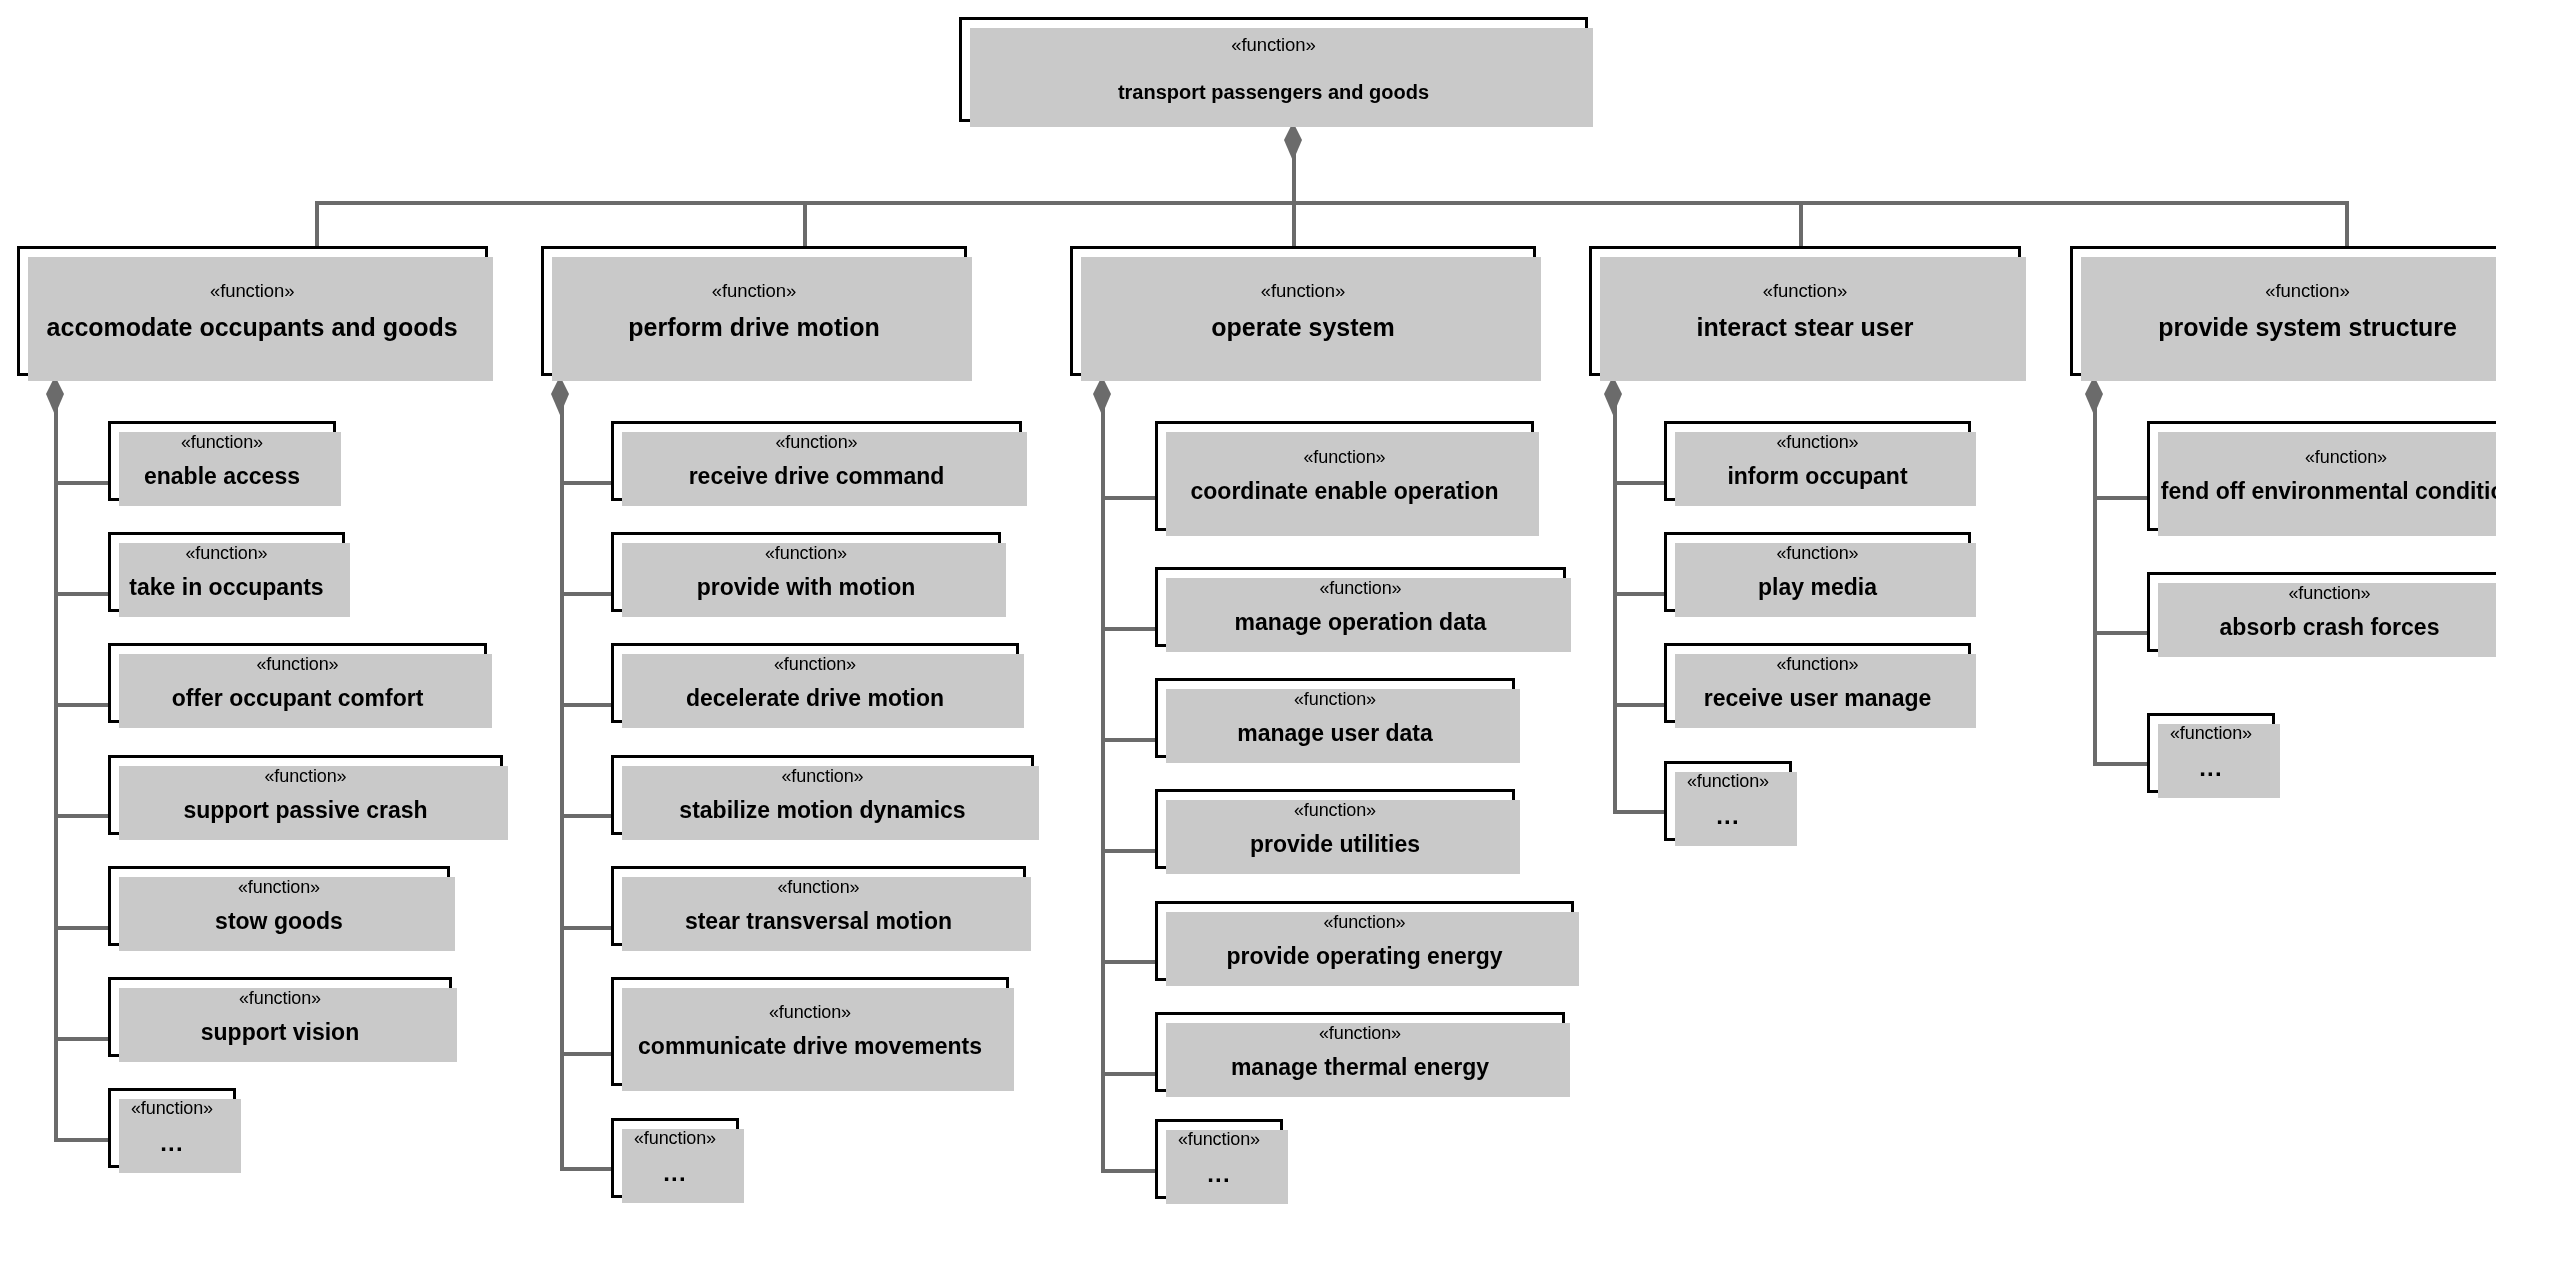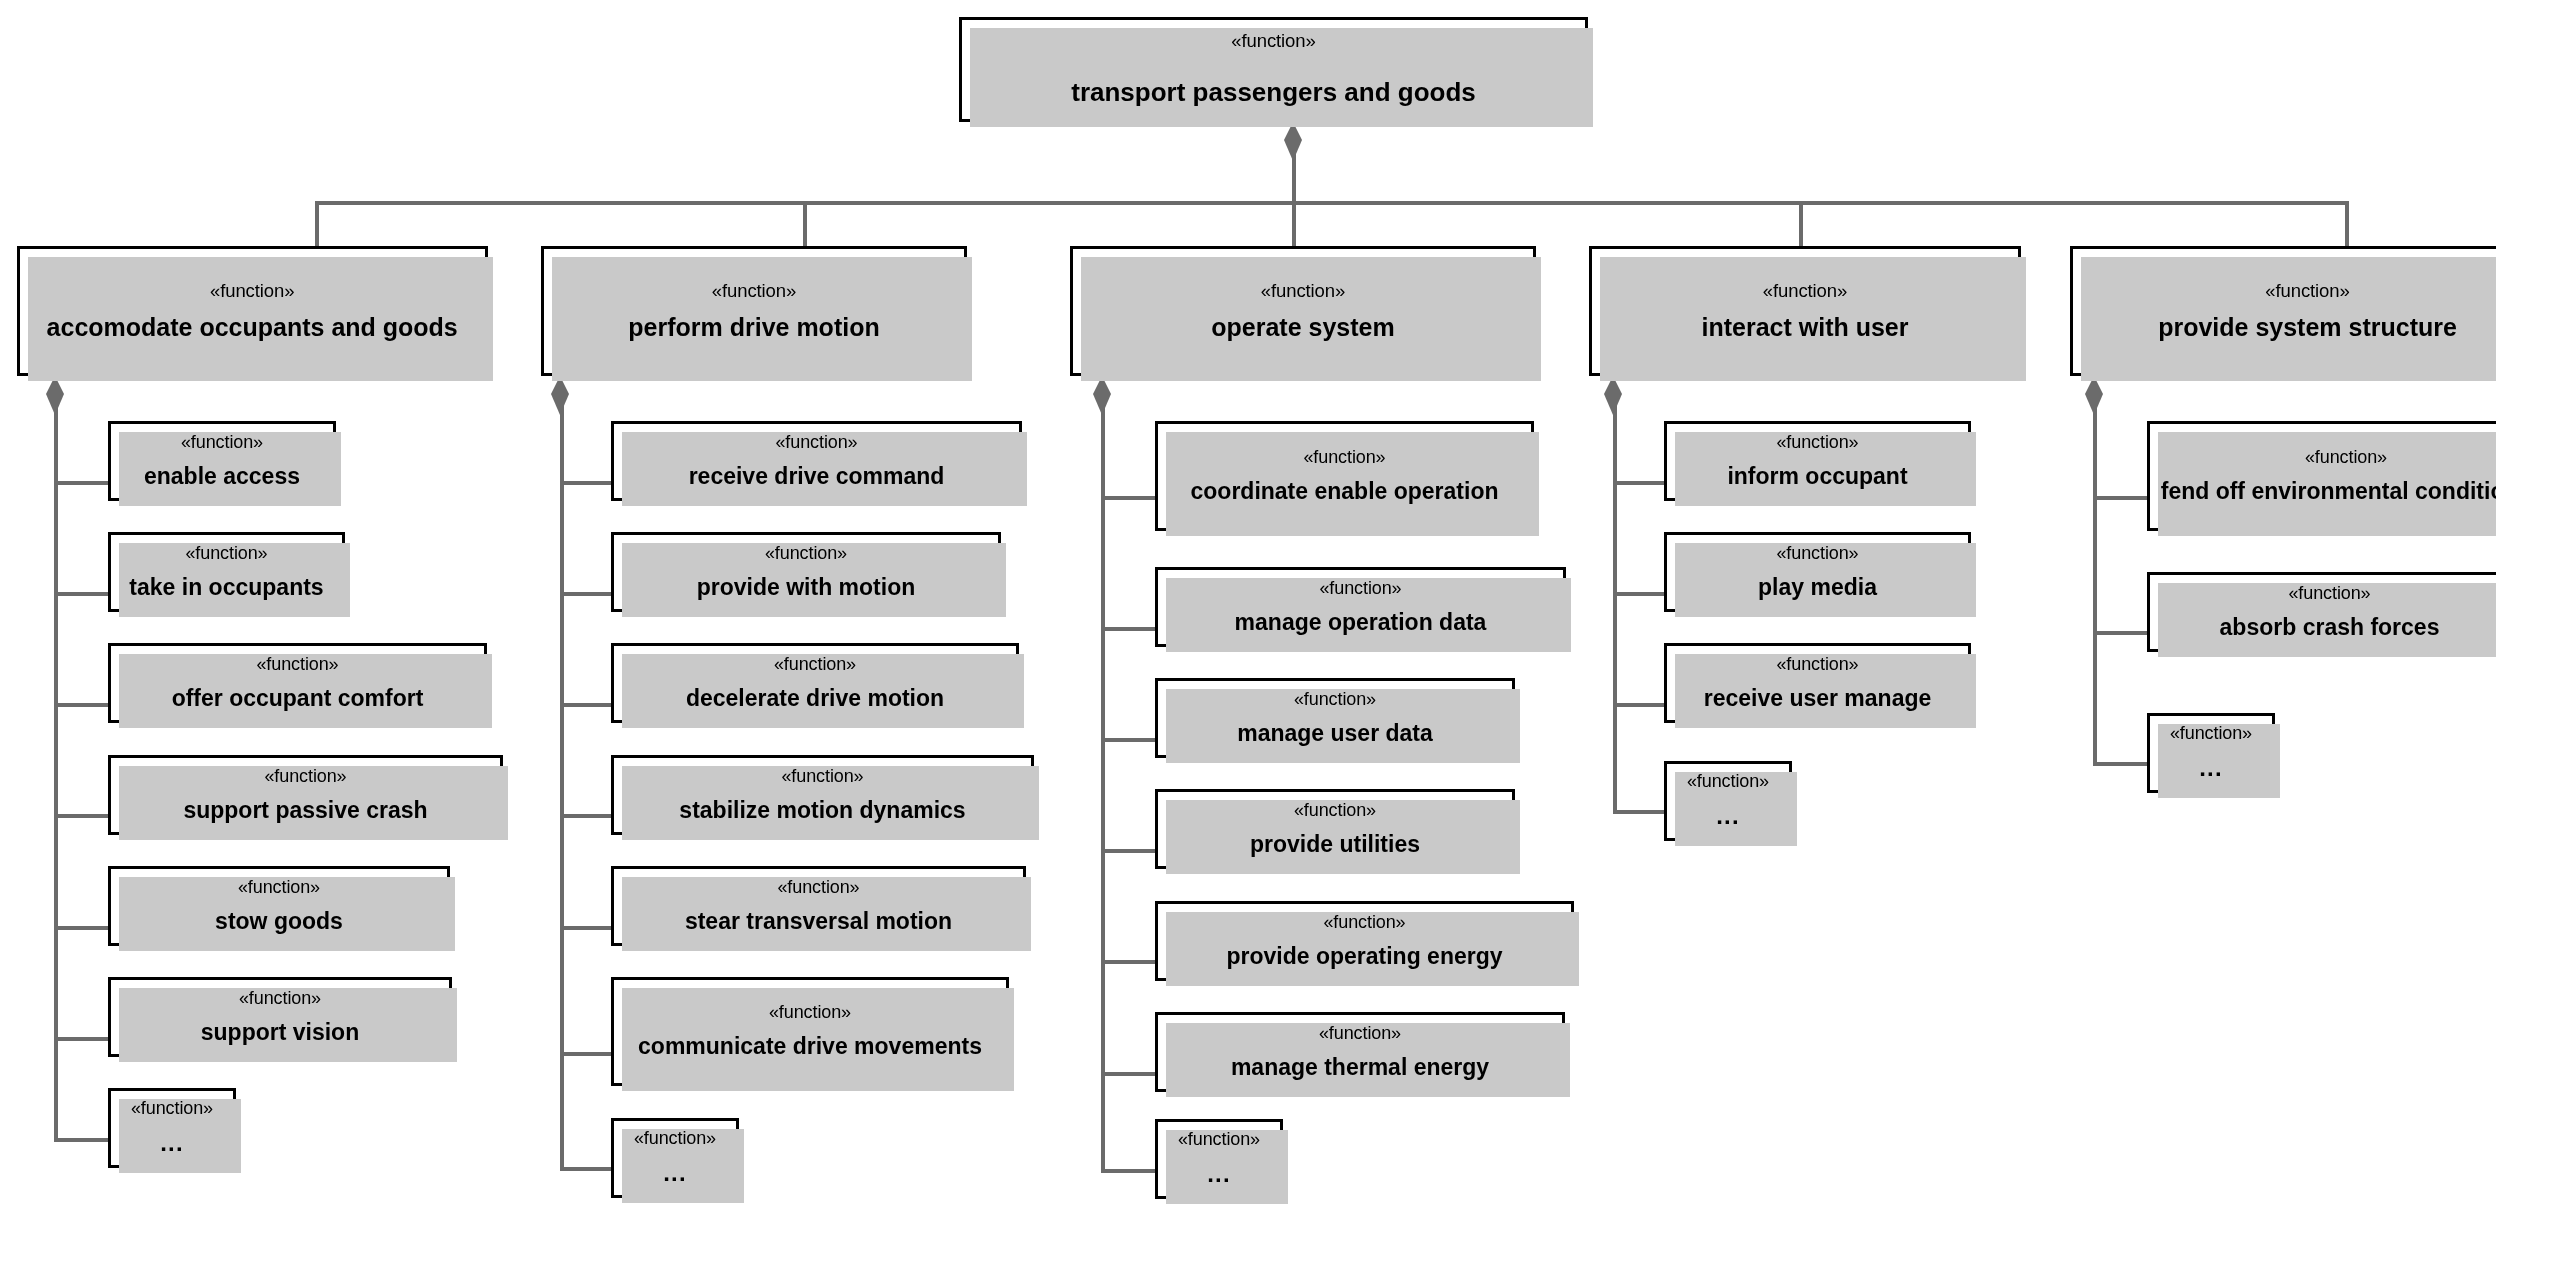--- a/index.html
+++ b/index.html
@@ -49,21 +49,21 @@
   }
   .name {
     font-size: 23px;
     font-weight: bold;
     color: #000000;
     line-height: 1.12;
     margin-top: 12px;
     padding: 0 8.4px;
   }
   .node.root .stereo { font-size: 18.5px; }
-  .node.root .name   { font-size: 26px; margin-top: 27px; }
+  .node.root .name   { font-size: 20px; margin-top: 27px; }
   .node.level2 .stereo { font-size: 18.5px; }
   .node.level2 .name   { font-size: 25px; margin-top: 12px; }
   .node.ellipsis .name { font-size: 24px; letter-spacing: 1.2px; }
 
   
   .lineV, .lineH {
     position: absolute;
     background: #6b6b6b;
     z-index: 1;
   }
@@ -293,21 +293,21 @@
   <div class="lineH" style="left:1101px; top:1169px; width:56px;"></div>
   <div class="node ellipsis" style="left:1155px; top:1119px; width:128px; height:80px;">
     <div class="shadow"></div>
     <div class="stereo">«function»</div>
     <div class="name">...</div>
   </div>
 
   <div class="node level2" style="left:1589px; top:246px; width:432px; height:130px;">
     <div class="shadow"></div>
     <div class="stereo">«function»</div>
-    <div class="name">interact with user</div>
+    <div class="name">interact stear user</div>
   </div>
   <div class="diamond" style="left:1614px; top:376px;">
     <div class="up"></div>
       <div class="dn"></div>
   </div>
   <div class="lineV" style="left:1613px; top:393px; height:419px;"></div>
 
   <div class="lineH" style="left:1613px; top:481px; width:54px;"></div>
   <div class="node" style="left:1664px; top:421px; width:307px; height:80px;">
     <div class="shadow"></div>

